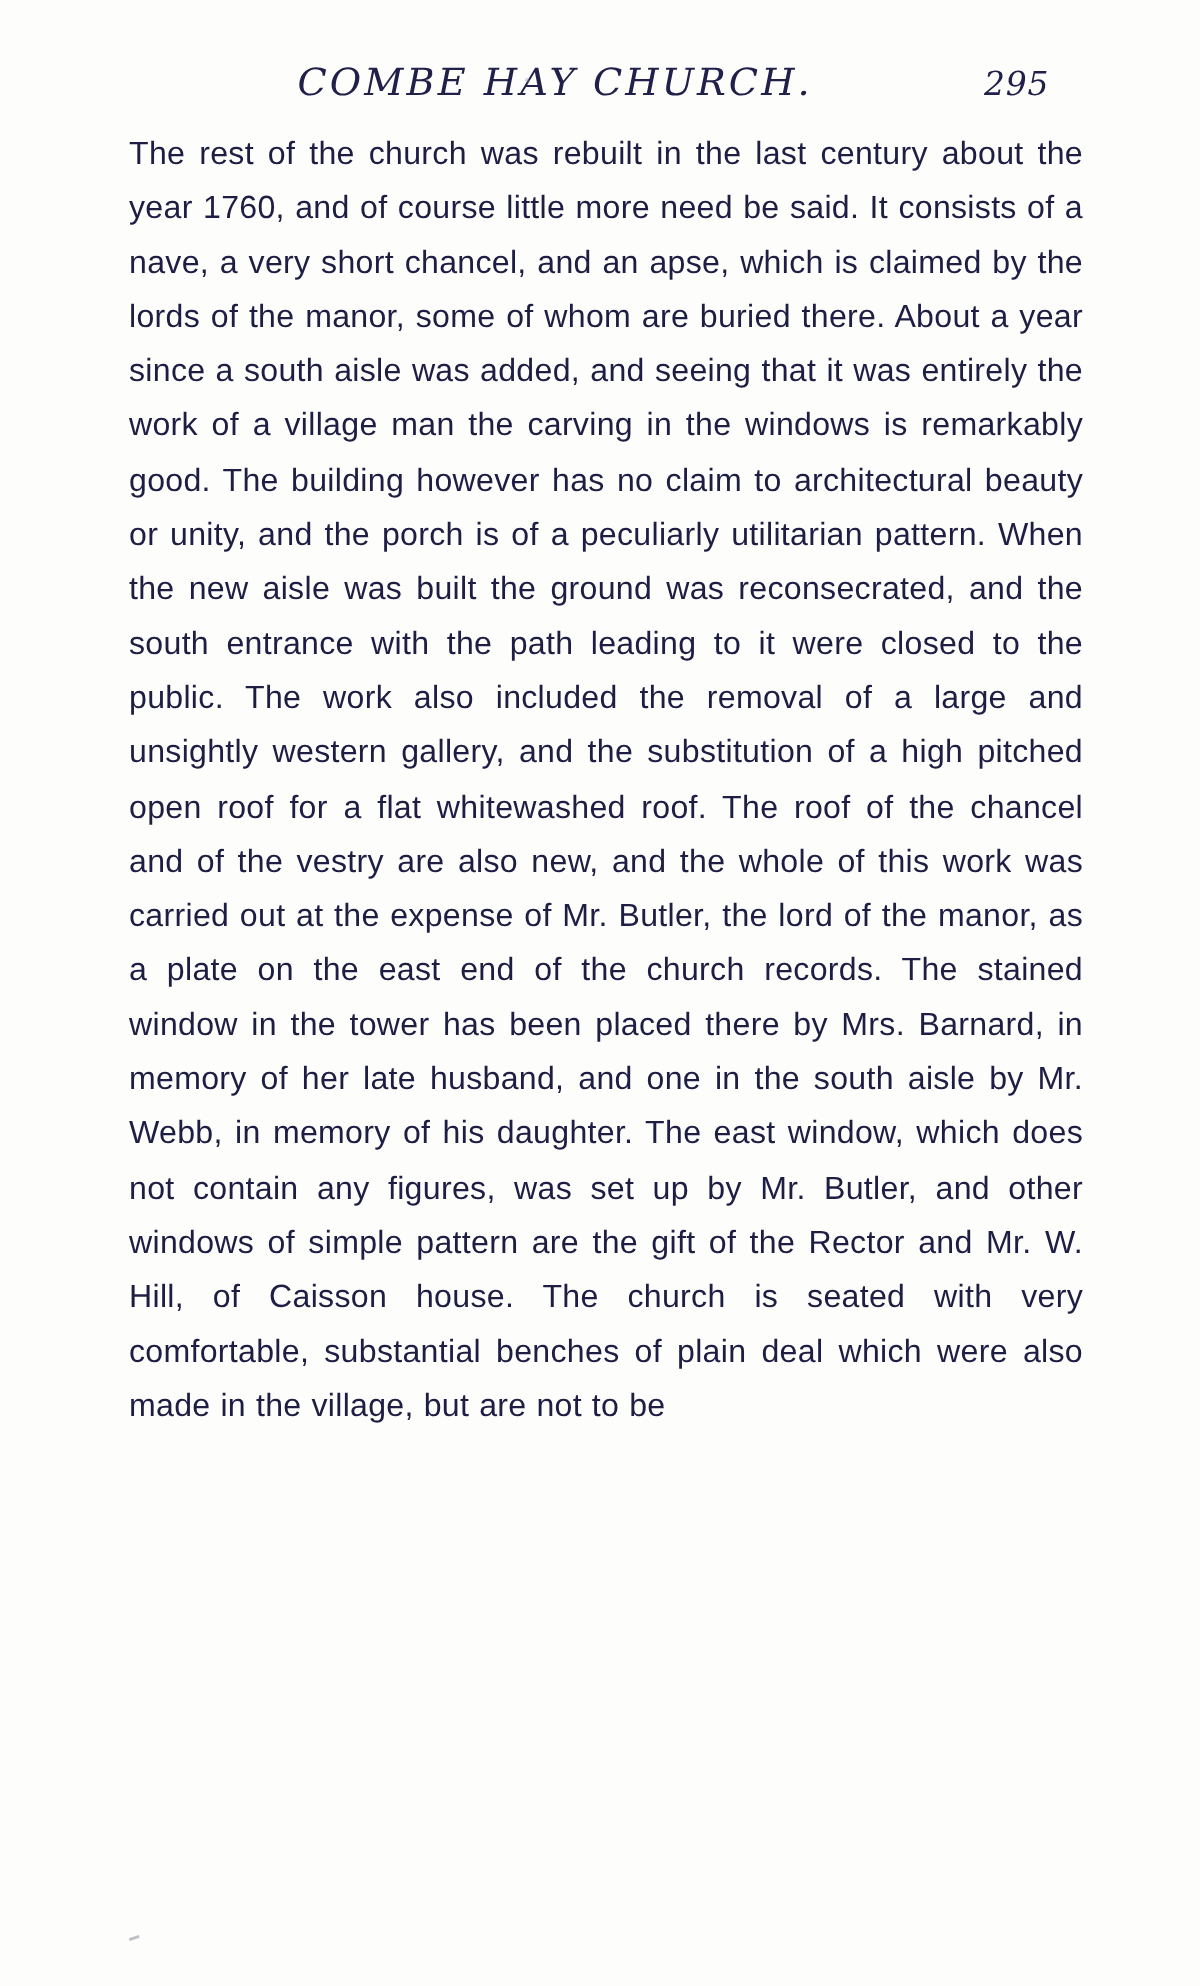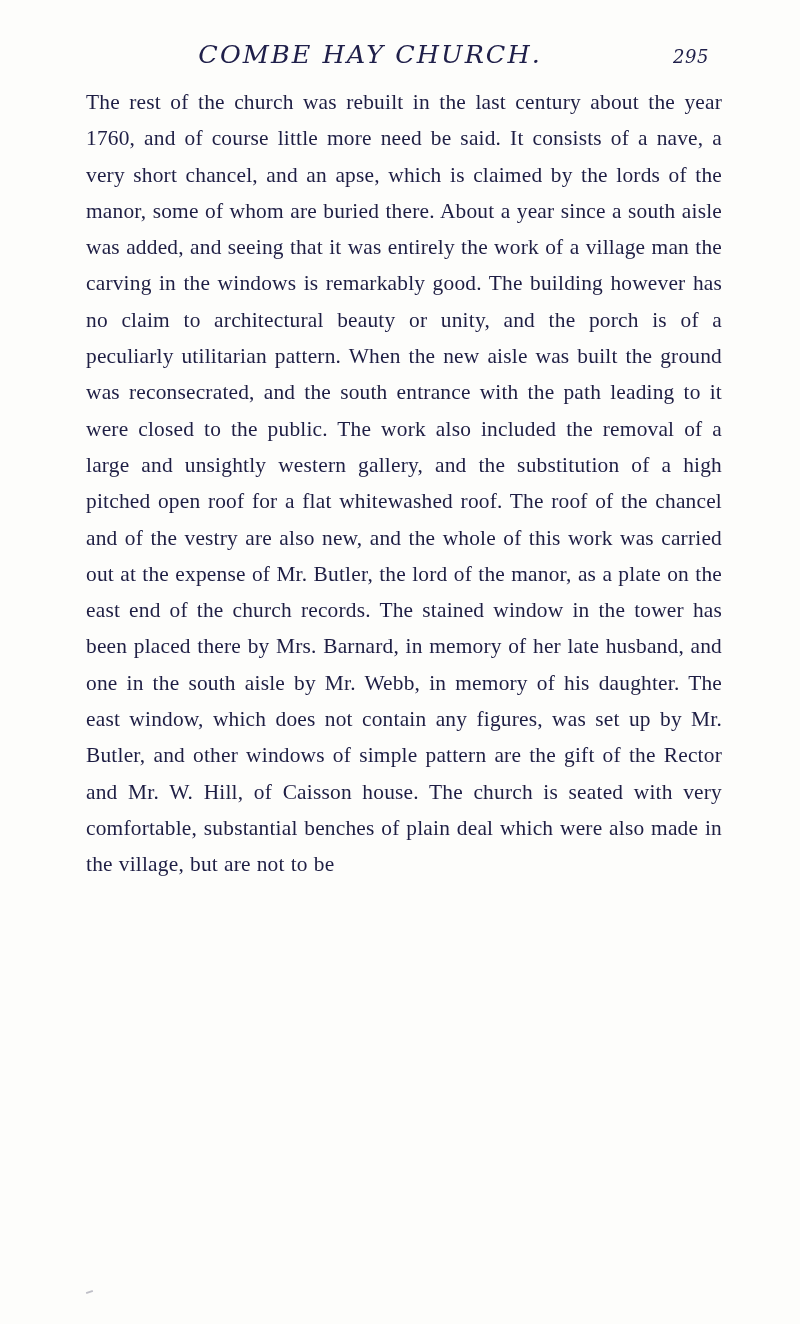--- a/index.html
+++ b/index.html
@@ -35,31 +35,31 @@
     font-family: "DejaVu Serif", serif;
     font-style: italic;
     font-size: 25px;
     letter-spacing: 2.0px;
     color: #20204a;
     text-indent: 10px;
     transform: scaleX(1.02);
   }
   .folio {
     width: 70px;
-    text-align: center;
+    text-align: left;
     font-family: "DejaVu Serif", serif;
     font-style: italic;
-    font-size: 18px;
+    font-size: 22px;
     color: #20204a;
     letter-spacing: 0.5px;
   }
   .body-text {
     margin: 16px 0 12px 0;
     padding: 0 62px 0 70px;
-    font-family: Liberation Serif, serif;
+    font-family: Liberation Sans, sans-serif;
     font-size: 21.4px;
     line-height: 36.3px;
     color: #1e1e44;
     text-align: justify;
     text-justify: inter-word;
     letter-spacing: 0.2px;
     word-spacing: 0.5px;
     -webkit-hyphens: none;
     hyphens: none;
   }

